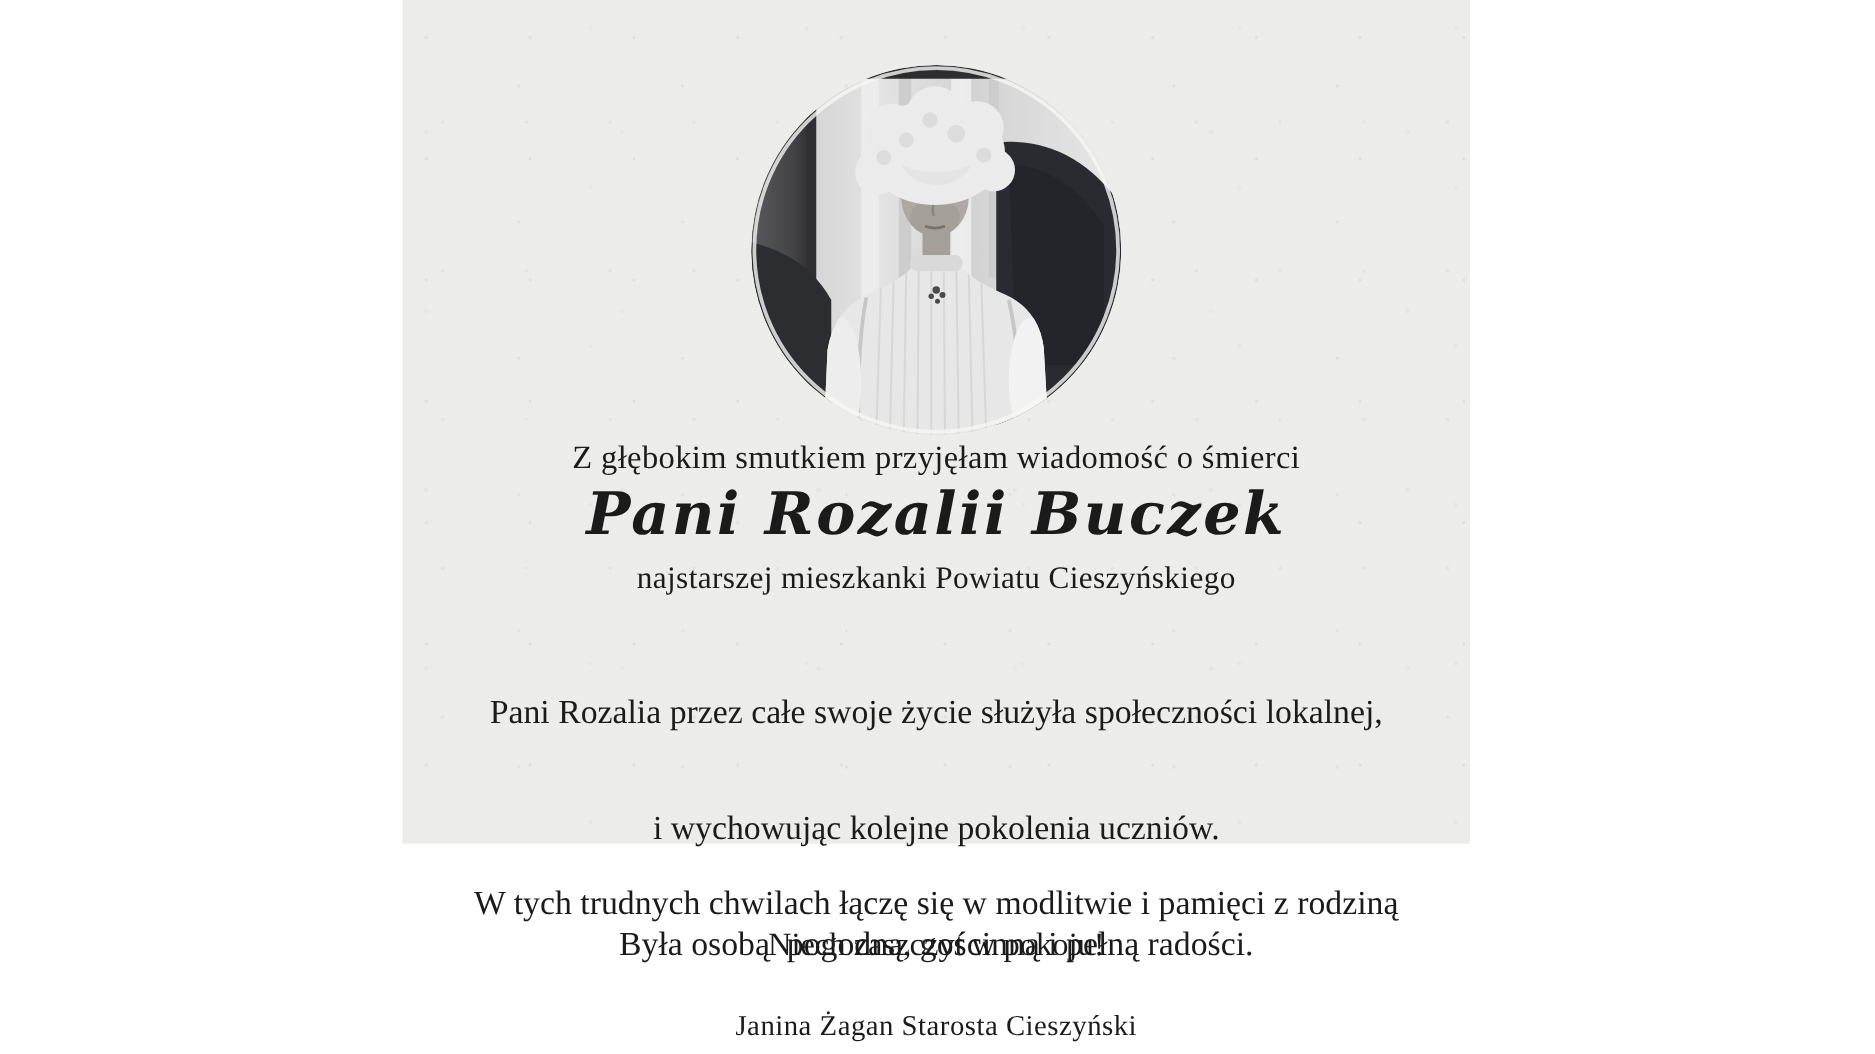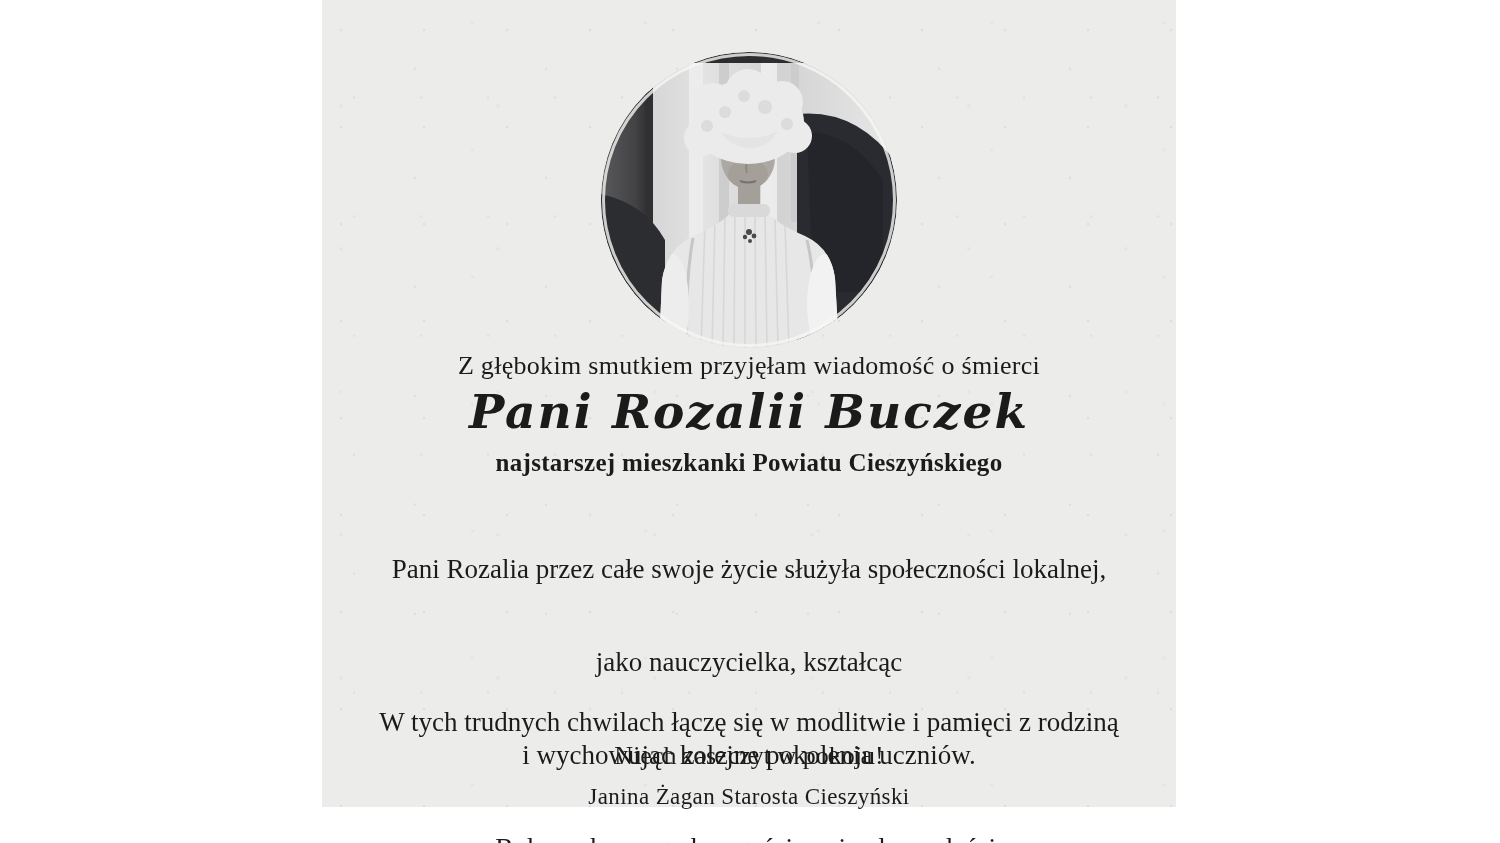--- a/index.html
+++ b/index.html
@@ -8,21 +8,21 @@
 
   .canvas {
     position: relative;
     width: 1500px; height: 843px;
     background: #ffffff;
   }
 
   .paper {
     position: absolute;
     left: 322px; top: 0;
-    width: 854px; height: 807px;
+    width: 854px; height: 675px;
     background-color: #ecedeb;
     background-image:
       radial-gradient(circle at 23% 31%, rgba(90,90,85,0.10) 0.8px, transparent 1.6px),
       radial-gradient(circle at 71% 63%, rgba(90,90,85,0.09) 0.8px, transparent 1.6px),
       radial-gradient(circle at 48% 82%, rgba(90,90,85,0.07) 0.9px, transparent 1.8px),
       radial-gradient(circle at 12% 74%, rgba(120,120,115,0.06) 1.2px, transparent 2.4px),
       radial-gradient(circle at 87% 18%, rgba(120,120,115,0.06) 1.1px, transparent 2.2px);
     background-size: 83px 97px, 131px 109px, 67px 119px, 157px 143px, 173px 127px;
   }
 
@@ -37,25 +37,25 @@
 
   .text-block {
     position: absolute;
     left: 0; right: 0;
     text-align: center;
     white-space: pre-wrap;
   }
   .intro     { top: 351px; font-size: 26px; letter-spacing: 0.3px; }
   .name      { top: 384px; font-family: "DejaVu Serif", serif; font-style: italic;
                font-weight: 700; font-size: 47px; letter-spacing: 2px; }
-  .subtitle  { top: 449px; font-size: 25px; letter-spacing: 0.3px; font-weight: bold; }
+  .subtitle  { top: 449px; font-size: 25px; letter-spacing: 0.3px; }
   .tribute   { top: 492px; font-size: 27px; line-height: 31px; }
   .condolence{ top: 645px; font-size: 27px; line-height: 31px; }
   .farewell  { top: 741px; font-size: 26px; }
-  .signature { top: 784px; font-size: 23px; letter-spacing: 0.4px; }
+  .signature { top: 808px; font-size: 23px; letter-spacing: 0.4px; }
   .line { display: block; }
 </style>
 </head>
 <body>
 
 <div class="canvas">
   <div class="paper">
 
     <div class="photo-wrap">
       <svg viewBox="0 0 296 296">
@@ -155,21 +155,20 @@
     </div>
 
     <p class="text-block intro">Z głębokim smutkiem przyjęłam wiadomość o śmierci</p>
 
     <h1 class="text-block name">Pani Rozalii Buczek</h1>
 
     <p class="text-block subtitle">najstarszej mieszkanki Powiatu Cieszyńskiego</p>
 
     <div class="text-block tribute">
       <span class="line">Pani Rozalia przez całe swoje życie służyła społeczności lokalnej,</span>
-      <span class="line">jako nauczycielka, kształcąc</span>
       <span class="line">i wychowując kolejne pokolenia uczniów.</span>
       <span class="line">Była osobą  pogodną, gościnną i pełną radości.</span>
     </div>
 
     <div class="text-block condolence">
       <span class="line">W tych trudnych chwilach łączę się w modlitwie i pamięci z rodziną</span>
     </div>
 
     <p class="text-block farewell">Niech zaszczyt w pokoju!</p>
 

